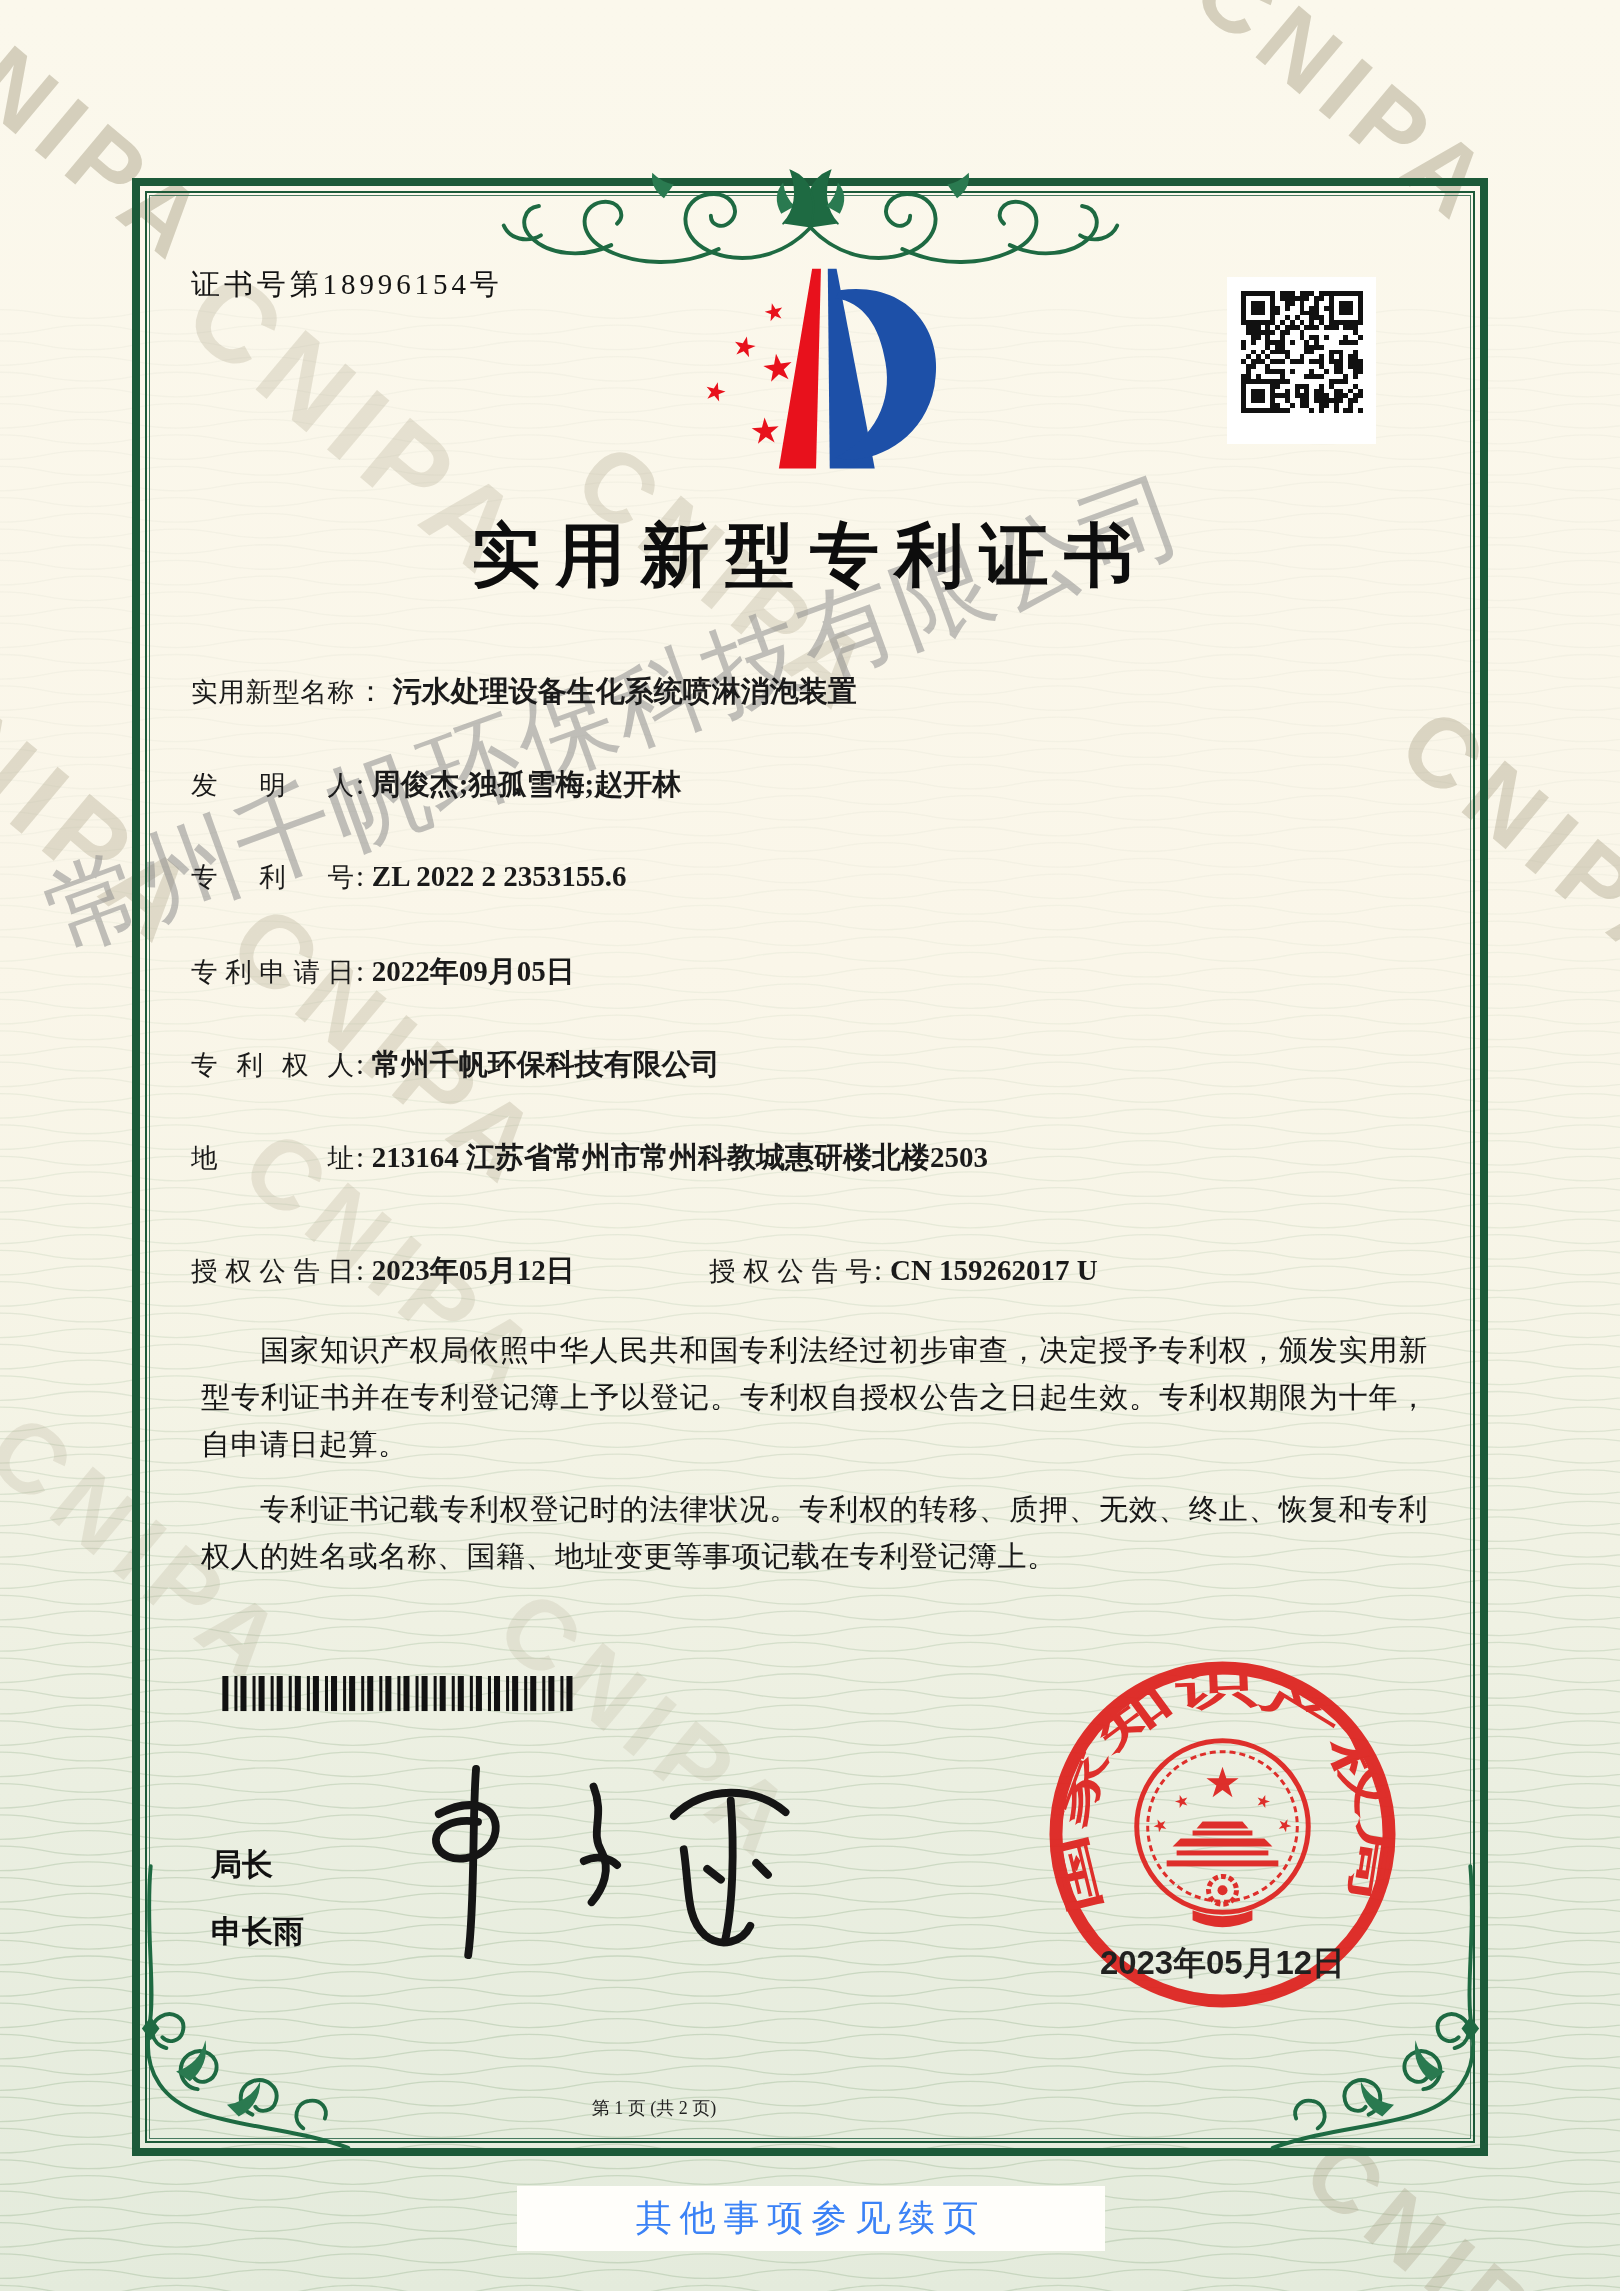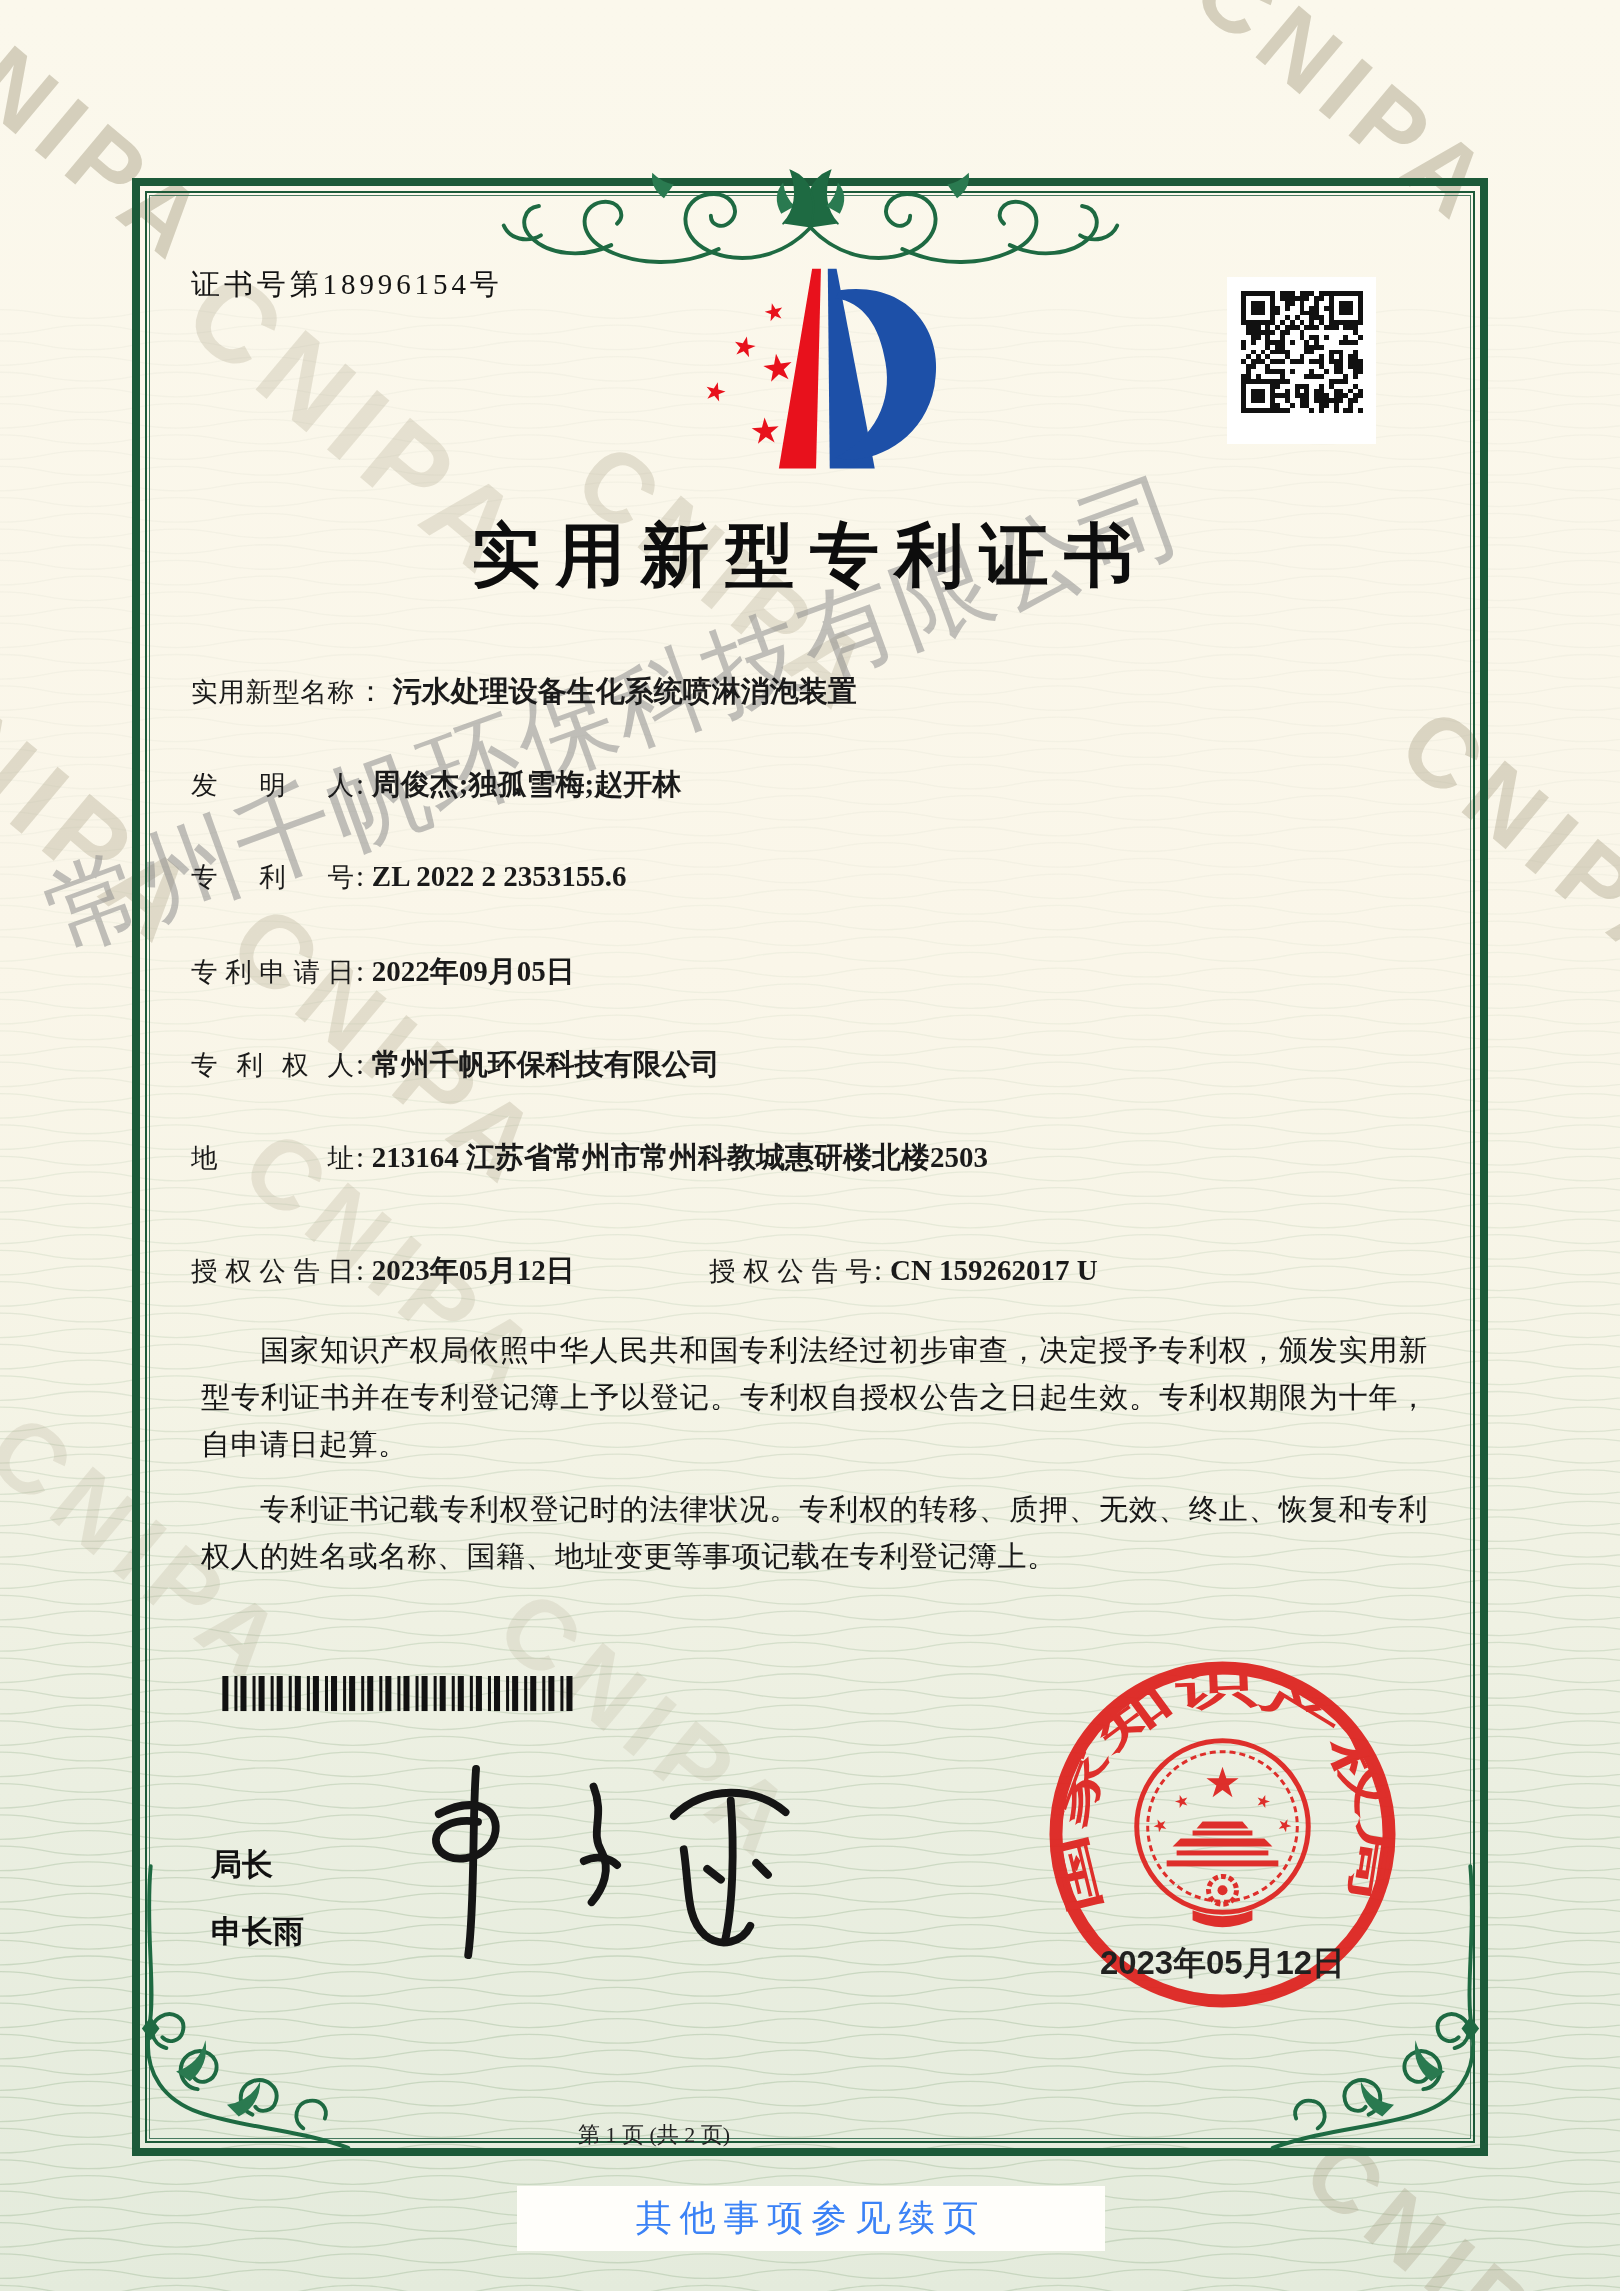--- a/index.html
+++ b/index.html
@@ -36,21 +36,21 @@
   .pair2{margin-left:127px;}
   #paragraphs{left:189px;top:1315px;width:1251px;font-size:29px;line-height:47px;
               color:#161616;text-align:justify;}
   #paragraphs p{margin:12px;text-indent:59px;letter-spacing:0.5px;}
   #paragraphs p + p{margin-top:17.6px;}
   #barcode{left:221px;top:1676px;}
   #signer{left:211px;top:1831px;font-family:"Liberation Sans","DejaVu Sans",sans-serif;
           font-weight:bold;font-size:31px;line-height:67px;color:#111;}
   #autograph{left:382px;top:1759px;z-index:6;}
   #seal{left:1043px;top:1655px;z-index:6;opacity:.94;}
-  #page-footer{left:0;top:2096px;width:1308px;text-align:center;font-size:22px;color:#222;margin-top:24px;}
+  #page-footer{left:0;top:2096px;width:1308px;text-align:center;font-size:18px;color:#222;}
   #note-strip{left:517px;top:2186px;width:588px;height:65px;background:#fffefa;z-index:5;
               display:flex;align-items:center;justify-content:center;}
   #note-strip span{font-size:36px;letter-spacing:7.8px;color:#3b82f6;}
 </style>
 </head>
 <body>
 
 <div id="page">
 
   <svg id="waves" width="1620" height="2292" viewBox="0 0 1653 2338">

